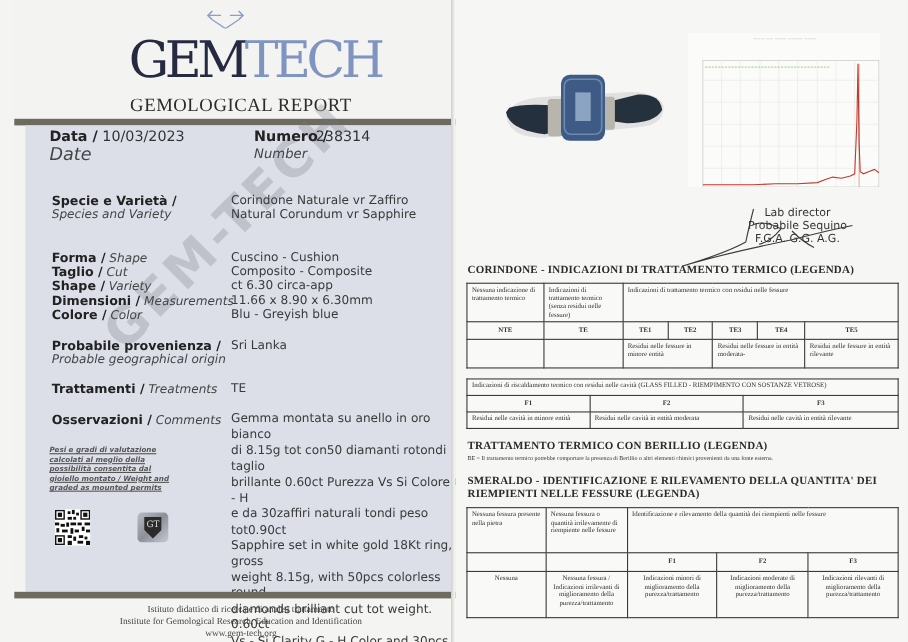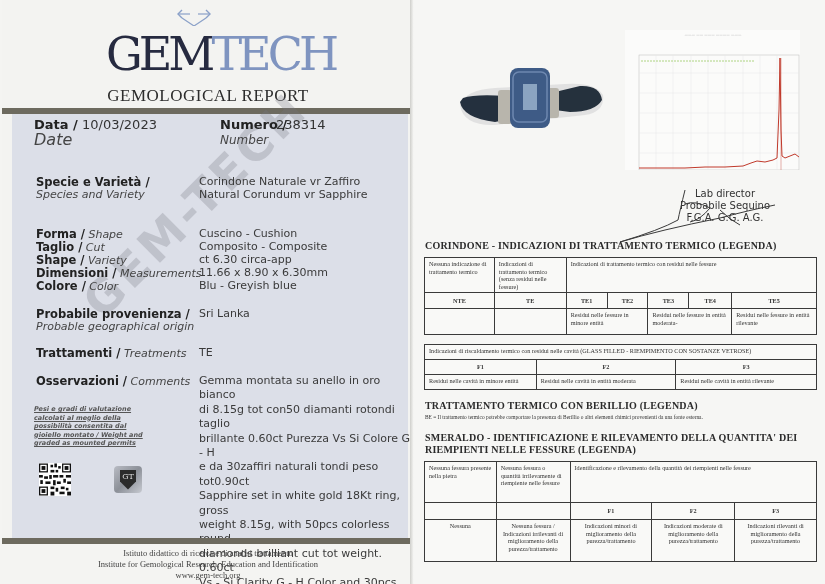--- a/index.html
+++ b/index.html
@@ -1,20 +1,20 @@
 <!DOCTYPE html>
 <html><head>
 <meta charset="utf-8">
 <style>
   * { box-sizing: border-box; margin: 0; padding: 0; }
   html, body { width: 825px; height: 584px; overflow: hidden; background: #f4f4f2; }
   body { position: relative; font-family: "DejaVu Sans", sans-serif; color: #2b2b2b; }
 
   
-  .left-page { position: absolute; left: 2px; top: 0; width: 412px; height: 542px; background: #f3f3f1; border-right: 4px solid #d946ef; }
+  .left-page { position: absolute; left: 13px; top: 0; width: 412px; height: 542px; background: #f3f3f1; border-right: 4px solid #d946ef; }
   .logo-diamond { position: absolute; left: 174px; top: 4px; width: 36px; height: 22px; }
   .logo { position: absolute; left: 104px; top: 28px; width: 200px; height: 52px; font-family: "DejaVu Serif", serif; font-size: 46px; letter-spacing: -4px; line-height: 52px; text-align: center; }
   .logo .gem { color: #262a40; font-weight: normal; }
   .logo .tech { color: #7f94c0; font-weight: normal; }
   .report-title { position: absolute; left: 0; top: 86px; width: 412px; text-align: center; font-family: "Liberation Serif", serif; font-size: 17px; letter-spacing: 0.5px; color: #2c2c2c; }
   .bar { position: absolute; left: 0; width: 410px; height: 6px; background: #6d6a5f; }
   .bar.top { top: 108px; }
   .bar.bottom { top: 538px; }
 
   .panel { position: absolute; left: 10px; top: 114px; width: 396px; height: 424px; background: #dcdfe8; }

